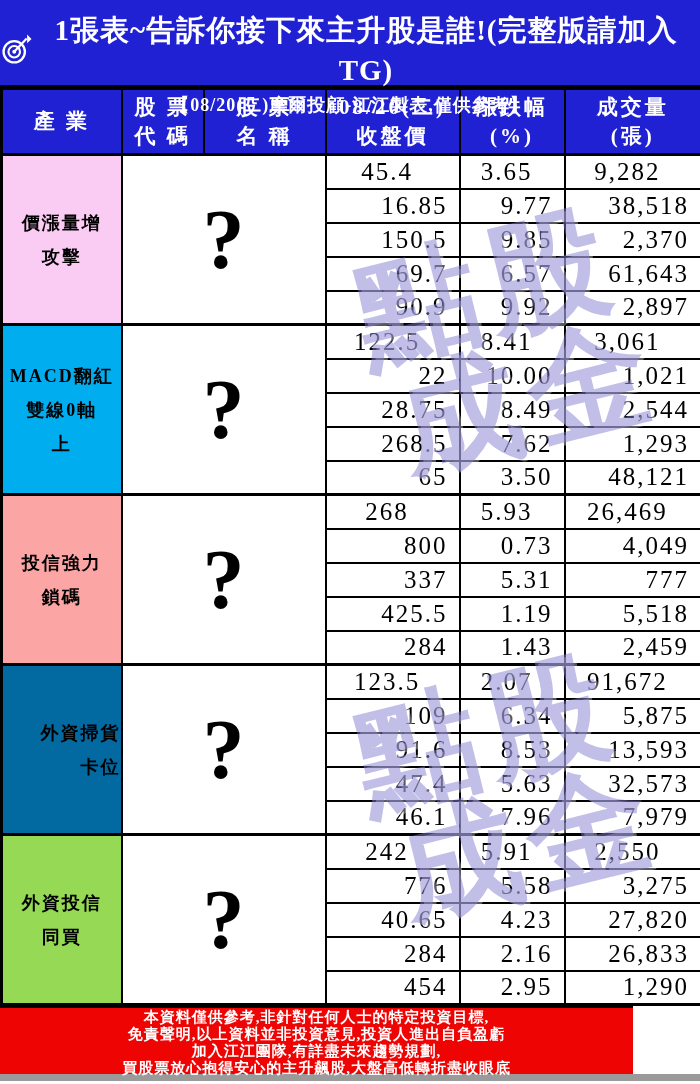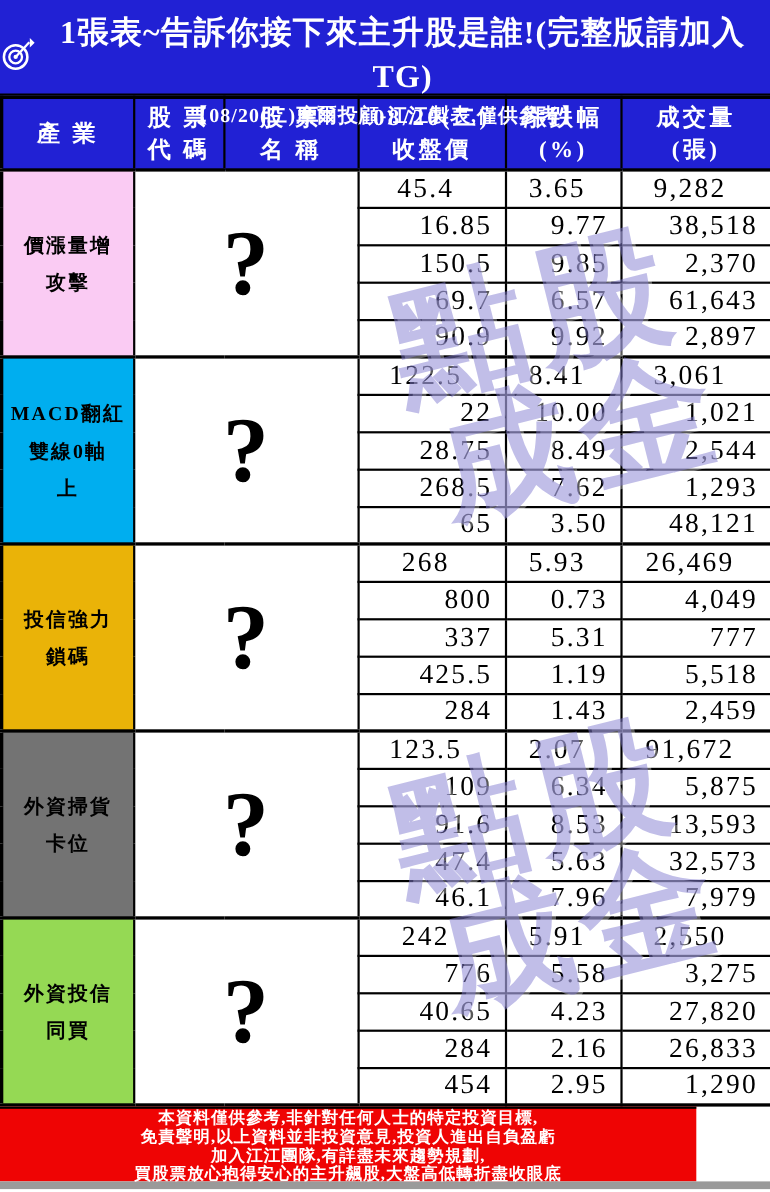--- a/index.html
+++ b/index.html
@@ -236,21 +236,21 @@
           <td class="num">7.62</td>
           <td class="num">1,293</td>
         </tr>
       <tr>
           <td class="num">65</td>
           <td class="num">3.50</td>
           <td class="num">48,121</td>
         </tr>
 
       <tr class="g-start">
-        <td class="industry" rowspan="5" style="background-color: #eab308; margin-top: 38px;">
+        <td class="industry" rowspan="5" style="background-color: #fca5a5; margin-top: 38px;">
           <div>投信強力</div>
           <div>鎖碼</div>
         </td>
         <td class="qcell" rowspan="5" colspan="2">?</td>
         <td class="num">268</td>
         <td class="num">5.93</td>
         <td class="num">26,469</td>
       </tr>
       <tr>
           <td class="num">800</td>
@@ -267,21 +267,21 @@
           <td class="num">1.19</td>
           <td class="num">5,518</td>
         </tr>
       <tr>
           <td class="num">284</td>
           <td class="num">1.43</td>
           <td class="num">2,459</td>
         </tr>
 
       <tr class="g-start">
-        <td class="industry" rowspan="5" style="background-color: #737373;">
+        <td class="industry" rowspan="5" style="background-color: #0369a1; text-align: right;">
           <div>外資掃貨</div>
           <div>卡位</div>
         </td>
         <td class="qcell" rowspan="5" colspan="2">?</td>
         <td class="num">123.5</td>
         <td class="num">2.07</td>
         <td class="num">91,672</td>
       </tr>
       <tr>
           <td class="num">109</td>

